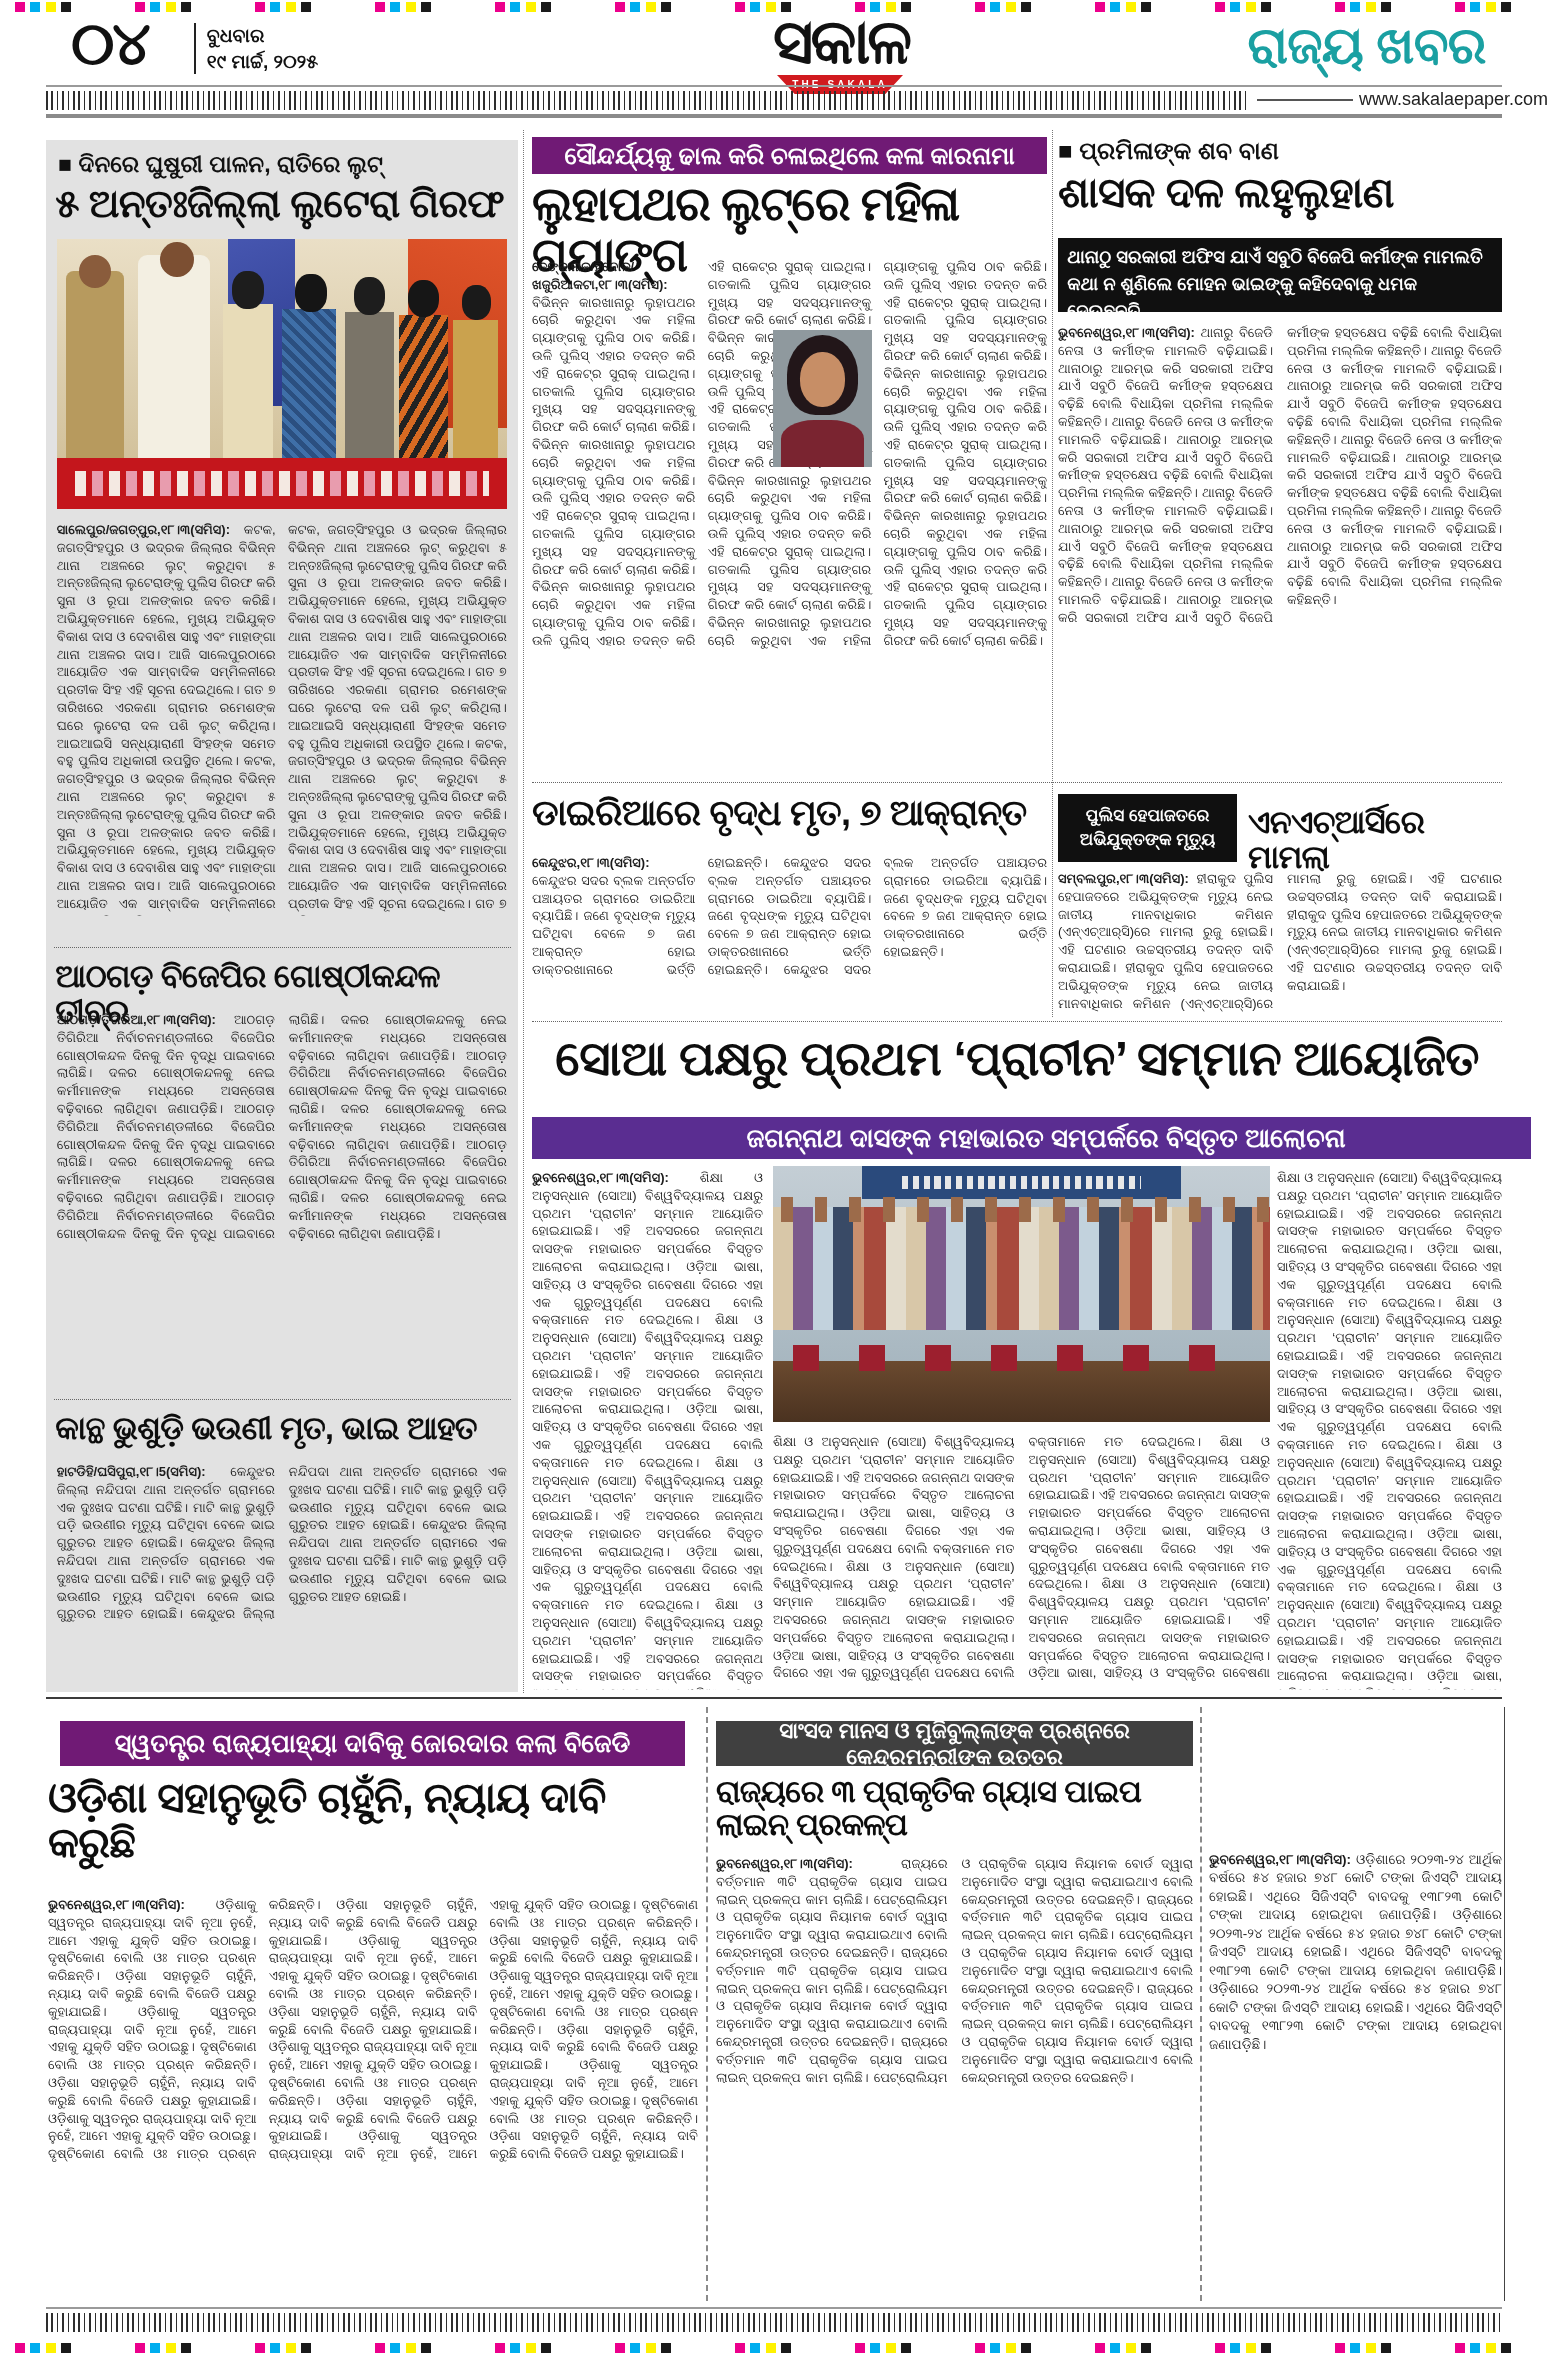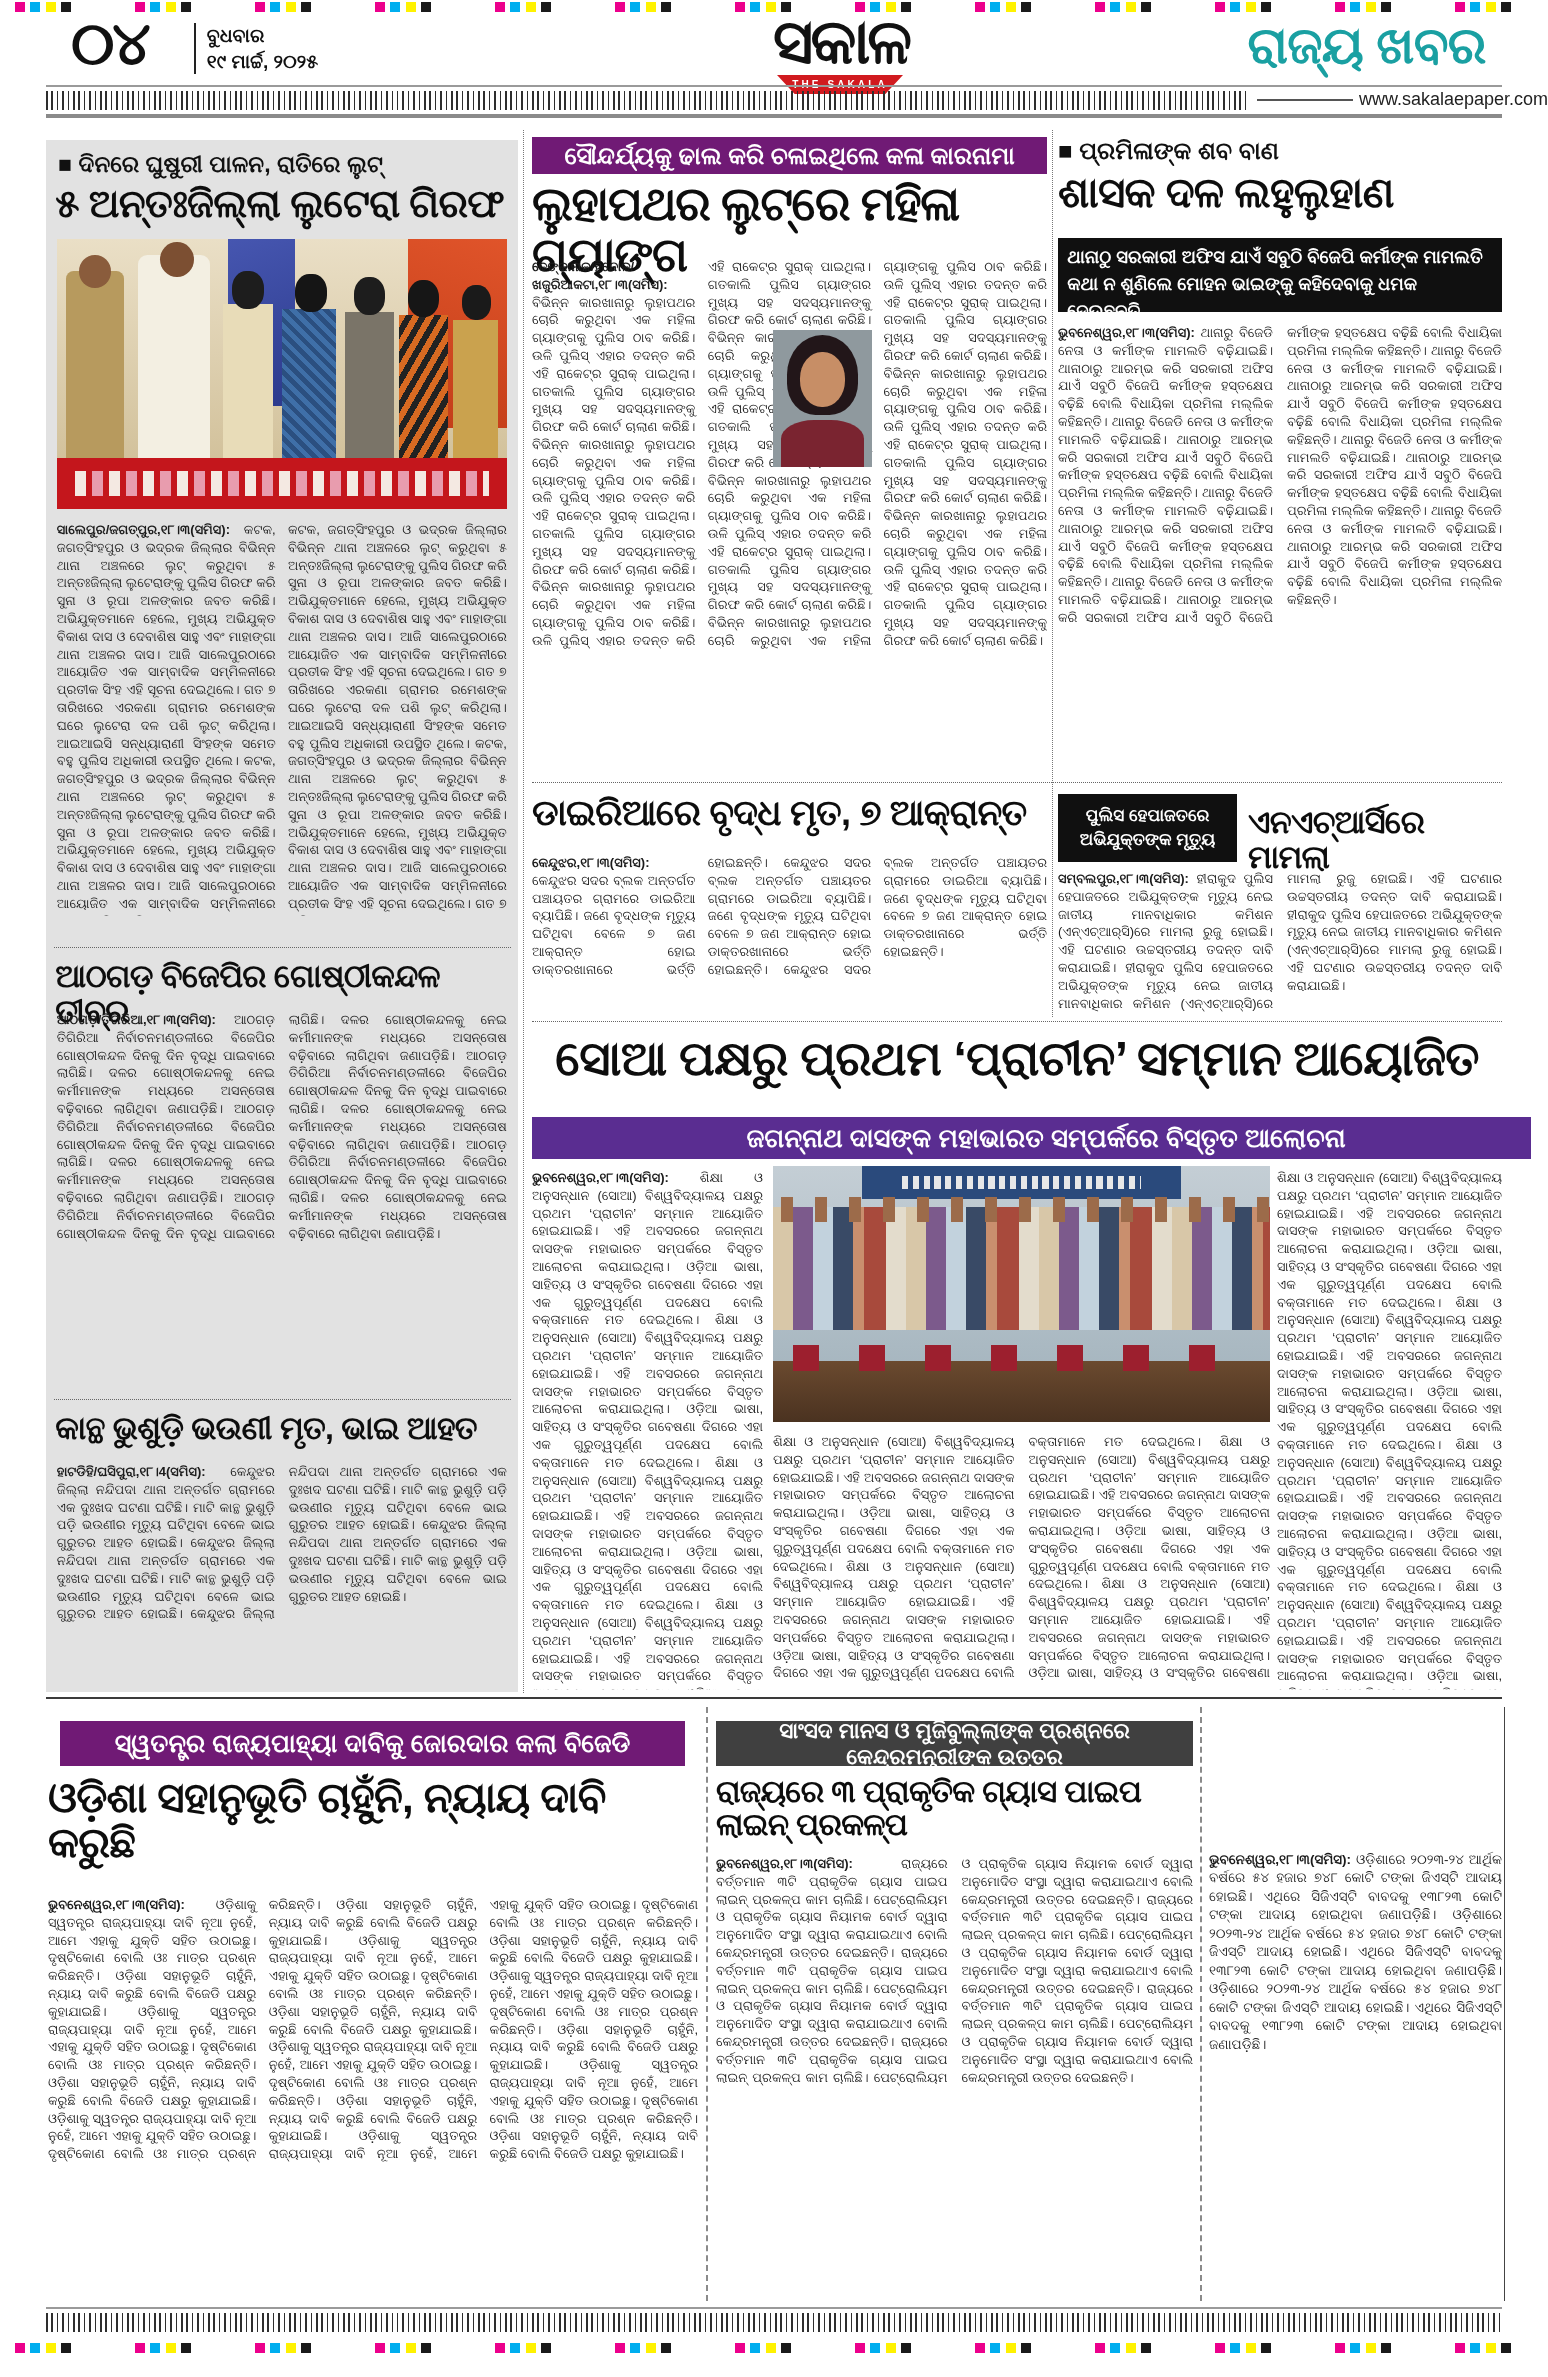--- a/index.html
+++ b/index.html
@@ -166,21 +166,21 @@
     <div id="panel-dot1" class="abs doth"></div>
     <div id="athagad-headline" class="abs hl">ଆଠଗଡ଼ ବିଜେପିର ଗୋଷ୍ଠୀକନ୍ଦଳ ତୀବ୍ର</div>
     <div id="athagad-body" class="abs body cols2">
       <span class="dateline">ଆଠଗଡ଼/ତିଗିରିଆ,୧୮।୩(ସମିସ):</span>
       <span>ଆଠଗଡ଼ ତିଗିରିଆ ନିର୍ବାଚନମଣ୍ଡଳୀରେ ବିଜେପିର ଗୋଷ୍ଠୀକନ୍ଦଳ ଦିନକୁ ଦିନ ବୃଦ୍ଧି ପାଇବାରେ ଲାଗିଛି। ଦଳର ଗୋଷ୍ଠୀକନ୍ଦଳକୁ ନେଇ କର୍ମୀମାନଙ୍କ ମଧ୍ୟରେ ଅସନ୍ତୋଷ ବଢ଼ିବାରେ ଲାଗିଥିବା ଜଣାପଡ଼ିଛି। ଆଠଗଡ଼ ତିଗିରିଆ ନିର୍ବାଚନମଣ୍ଡଳୀରେ ବିଜେପିର ଗୋଷ୍ଠୀକନ୍ଦଳ ଦିନକୁ ଦିନ ବୃଦ୍ଧି ପାଇବାରେ ଲାଗିଛି। ଦଳର ଗୋଷ୍ଠୀକନ୍ଦଳକୁ ନେଇ କର୍ମୀମାନଙ୍କ ମଧ୍ୟରେ ଅସନ୍ତୋଷ ବଢ଼ିବାରେ ଲାଗିଥିବା ଜଣାପଡ଼ିଛି। ଆଠଗଡ଼ ତିଗିରିଆ ନିର୍ବାଚନମଣ୍ଡଳୀରେ ବିଜେପିର ଗୋଷ୍ଠୀକନ୍ଦଳ ଦିନକୁ ଦିନ ବୃଦ୍ଧି ପାଇବାରେ ଲାଗିଛି। ଦଳର ଗୋଷ୍ଠୀକନ୍ଦଳକୁ ନେଇ କର୍ମୀମାନଙ୍କ ମଧ୍ୟରେ ଅସନ୍ତୋଷ ବଢ଼ିବାରେ ଲାଗିଥିବା ଜଣାପଡ଼ିଛି। ଆଠଗଡ଼ ତିଗିରିଆ ନିର୍ବାଚନମଣ୍ଡଳୀରେ ବିଜେପିର ଗୋଷ୍ଠୀକନ୍ଦଳ ଦିନକୁ ଦିନ ବୃଦ୍ଧି ପାଇବାରେ ଲାଗିଛି। ଦଳର ଗୋଷ୍ଠୀକନ୍ଦଳକୁ ନେଇ କର୍ମୀମାନଙ୍କ ମଧ୍ୟରେ ଅସନ୍ତୋଷ ବଢ଼ିବାରେ ଲାଗିଥିବା ଜଣାପଡ଼ିଛି। ଆଠଗଡ଼ ତିଗିରିଆ ନିର୍ବାଚନମଣ୍ଡଳୀରେ ବିଜେପିର ଗୋଷ୍ଠୀକନ୍ଦଳ ଦିନକୁ ଦିନ ବୃଦ୍ଧି ପାଇବାରେ ଲାଗିଛି। ଦଳର ଗୋଷ୍ଠୀକନ୍ଦଳକୁ ନେଇ କର୍ମୀମାନଙ୍କ ମଧ୍ୟରେ ଅସନ୍ତୋଷ ବଢ଼ିବାରେ ଲାଗିଥିବା ଜଣାପଡ଼ିଛି।</span>
     </div>
 
     <div id="panel-dot2" class="abs doth"></div>
     <div id="wall-headline" class="abs hl">କାନ୍ଥ ଭୁଶୁଡ଼ି ଭଉଣୀ ମୃତ, ଭାଇ ଆହତ</div>
     <div id="wall-body" class="abs body cols2">
-      <span class="dateline">ହାଟଡିହି/ଘସିପୁରା,୧୮।4(ସମିସ):</span>
+      <span class="dateline">ହାଟଡିହି/ଘସିପୁରା,୧୮।5(ସମିସ):</span>
       <span>କେନ୍ଦୁଝର ଜିଲ୍ଲା ନନ୍ଦିପଦା ଥାନା ଅନ୍ତର୍ଗତ ଗ୍ରାମରେ ଏକ ଦୁଃଖଦ ଘଟଣା ଘଟିଛି। ମାଟି କାନ୍ଥ ଭୁଶୁଡ଼ି ପଡ଼ି ଭଉଣୀର ମୃତ୍ୟୁ ଘଟିଥିବା ବେଳେ ଭାଇ ଗୁରୁତର ଆହତ ହୋଇଛି। କେନ୍ଦୁଝର ଜିଲ୍ଲା ନନ୍ଦିପଦା ଥାନା ଅନ୍ତର୍ଗତ ଗ୍ରାମରେ ଏକ ଦୁଃଖଦ ଘଟଣା ଘଟିଛି। ମାଟି କାନ୍ଥ ଭୁଶୁଡ଼ି ପଡ଼ି ଭଉଣୀର ମୃତ୍ୟୁ ଘଟିଥିବା ବେଳେ ଭାଇ ଗୁରୁତର ଆହତ ହୋଇଛି। କେନ୍ଦୁଝର ଜିଲ୍ଲା ନନ୍ଦିପଦା ଥାନା ଅନ୍ତର୍ଗତ ଗ୍ରାମରେ ଏକ ଦୁଃଖଦ ଘଟଣା ଘଟିଛି। ମାଟି କାନ୍ଥ ଭୁଶୁଡ଼ି ପଡ଼ି ଭଉଣୀର ମୃତ୍ୟୁ ଘଟିଥିବା ବେଳେ ଭାଇ ଗୁରୁତର ଆହତ ହୋଇଛି। କେନ୍ଦୁଝର ଜିଲ୍ଲା ନନ୍ଦିପଦା ଥାନା ଅନ୍ତର୍ଗତ ଗ୍ରାମରେ ଏକ ଦୁଃଖଦ ଘଟଣା ଘଟିଛି। ମାଟି କାନ୍ଥ ଭୁଶୁଡ଼ି ପଡ଼ି ଭଉଣୀର ମୃତ୍ୟୁ ଘଟିଥିବା ବେଳେ ଭାଇ ଗୁରୁତର ଆହତ ହୋଇଛି।</span>
     </div>
   </div>
 
   <div id="gang-banner" class="abs banner red">ସୌନ୍ଦର୍ଯ୍ୟକୁ ଢାଲ କରି ଚଳାଇଥିଲେ କଳା କାରନାମା</div>
   <div id="gang-headline" class="abs hl">ଲୁହାପଥର ଲୁଟ୍‌ରେ ମହିଳା ଗ୍ୟାଙ୍ଗ</div>
   <div id="gang-body" class="abs body cols3">
     <span class="dateline">ଢେଙ୍କାନାଳ/ହିନ୍ଦୋଳ/ଖଜୁରିଆକଟା,୧୮।୩(ସମିସ):</span>
     <span>ବିଭିନ୍ନ କାରଖାନାରୁ ଲୁହାପଥର ଚୋରି କରୁଥିବା ଏକ ମହିଳା ଗ୍ୟାଙ୍ଗକୁ ପୁଲିସ ଠାବ କରିଛି। ଉଳି ପୁଲିସ୍ ଏହାର ତଦନ୍ତ କରି ଏହି ରାକେଟ୍‌ର ସୁରାକ୍ ପାଇଥିଲା। ଗତକାଲି ପୁଲିସ ଗ୍ୟାଙ୍ଗର ମୁଖ୍ୟ ସହ ସଦସ୍ୟମାନଙ୍କୁ ଗିରଫ କରି କୋର୍ଟ ଚାଲାଣ କରିଛି। ବିଭିନ୍ନ କାରଖାନାରୁ ଲୁହାପଥର ଚୋରି କରୁଥିବା ଏକ ମହିଳା ଗ୍ୟାଙ୍ଗକୁ ପୁଲିସ ଠାବ କରିଛି। ଉଳି ପୁଲିସ୍ ଏହାର ତଦନ୍ତ କରି ଏହି ରାକେଟ୍‌ର ସୁରାକ୍ ପାଇଥିଲା। ଗତକାଲି ପୁଲିସ ଗ୍ୟାଙ୍ଗର ମୁଖ୍ୟ ସହ ସଦସ୍ୟମାନଙ୍କୁ ଗିରଫ କରି କୋର୍ଟ ଚାଲାଣ କରିଛି। ବିଭିନ୍ନ କାରଖାନାରୁ ଲୁହାପଥର ଚୋରି କରୁଥିବା ଏକ ମହିଳା ଗ୍ୟାଙ୍ଗକୁ ପୁଲିସ ଠାବ କରିଛି। ଉଳି ପୁଲିସ୍ ଏହାର ତଦନ୍ତ କରି ଏହି ରାକେଟ୍‌ର ସୁରାକ୍ ପାଇଥିଲା। ଗତକାଲି ପୁଲିସ ଗ୍ୟାଙ୍ଗର ମୁଖ୍ୟ ସହ ସଦସ୍ୟମାନଙ୍କୁ ଗିରଫ କରି କୋର୍ଟ ଚାଲାଣ କରିଛି। ବିଭିନ୍ନ କାରଖାନାରୁ ଲୁହାପଥର ଚୋରି କରୁଥିବା ଏକ ମହିଳା ଗ୍ୟାଙ୍ଗକୁ ପୁଲିସ ଠାବ କରିଛି। ଉଳି ପୁଲିସ୍ ଏହାର ତଦନ୍ତ କରି ଏହି ରାକେଟ୍‌ର ସୁରାକ୍ ପାଇଥିଲା। ଗତକାଲି ପୁଲିସ ଗ୍ୟାଙ୍ଗର ମୁଖ୍ୟ ସହ ସଦସ୍ୟମାନଙ୍କୁ ଗିରଫ କରି କୋର୍ଟ ଚାଲାଣ କରିଛି। ବିଭିନ୍ନ କାରଖାନାରୁ ଲୁହାପଥର ଚୋରି କରୁଥିବା ଏକ ମହିଳା ଗ୍ୟାଙ୍ଗକୁ ପୁଲିସ ଠାବ କରିଛି। ଉଳି ପୁଲିସ୍ ଏହାର ତଦନ୍ତ କରି ଏହି ରାକେଟ୍‌ର ସୁରାକ୍ ପାଇଥିଲା। ଗତକାଲି ପୁଲିସ ଗ୍ୟାଙ୍ଗର ମୁଖ୍ୟ ସହ ସଦସ୍ୟମାନଙ୍କୁ ଗିରଫ କରି କୋର୍ଟ ଚାଲାଣ କରିଛି। ବିଭିନ୍ନ କାରଖାନାରୁ ଲୁହାପଥର ଚୋରି କରୁଥିବା ଏକ ମହିଳା ଗ୍ୟାଙ୍ଗକୁ ପୁଲିସ ଠାବ କରିଛି। ଉଳି ପୁଲିସ୍ ଏହାର ତଦନ୍ତ କରି ଏହି ରାକେଟ୍‌ର ସୁରାକ୍ ପାଇଥିଲା। ଗତକାଲି ପୁଲିସ ଗ୍ୟାଙ୍ଗର ମୁଖ୍ୟ ସହ ସଦସ୍ୟମାନଙ୍କୁ ଗିରଫ କରି କୋର୍ଟ ଚାଲାଣ କରିଛି। ବିଭିନ୍ନ କାରଖାନାରୁ ଲୁହାପଥର ଚୋରି କରୁଥିବା ଏକ ମହିଳା ଗ୍ୟାଙ୍ଗକୁ ପୁଲିସ ଠାବ କରିଛି। ଉଳି ପୁଲିସ୍ ଏହାର ତଦନ୍ତ କରି ଏହି ରାକେଟ୍‌ର ସୁରାକ୍ ପାଇଥିଲା। ଗତକାଲି ପୁଲିସ ଗ୍ୟାଙ୍ଗର ମୁଖ୍ୟ ସହ ସଦସ୍ୟମାନଙ୍କୁ ଗିରଫ କରି କୋର୍ଟ ଚାଲାଣ କରିଛି। ବିଭିନ୍ନ କାରଖାନାରୁ ଲୁହାପଥର ଚୋରି କରୁଥିବା ଏକ ମହିଳା ଗ୍ୟାଙ୍ଗକୁ ପୁଲିସ ଠାବ କରିଛି। ଉଳି ପୁଲିସ୍ ଏହାର ତଦନ୍ତ କରି ଏହି ରାକେଟ୍‌ର ସୁରାକ୍ ପାଇଥିଲା। ଗତକାଲି ପୁଲିସ ଗ୍ୟାଙ୍ଗର ମୁଖ୍ୟ ସହ ସଦସ୍ୟମାନଙ୍କୁ ଗିରଫ କରି କୋର୍ଟ ଚାଲାଣ କରିଛି।</span>
   </div>

